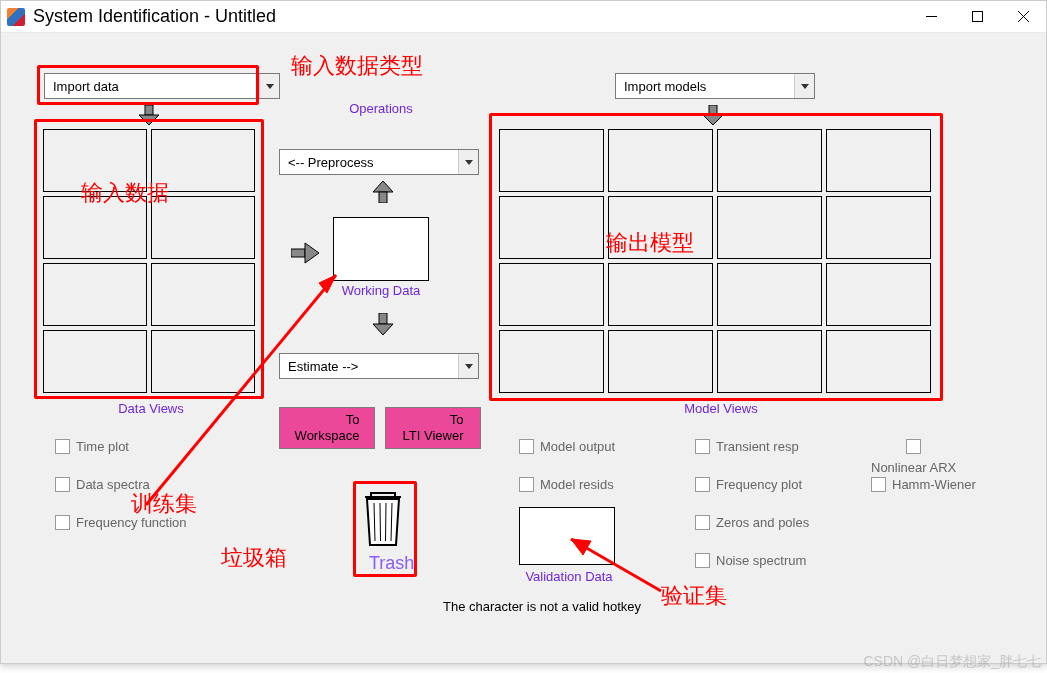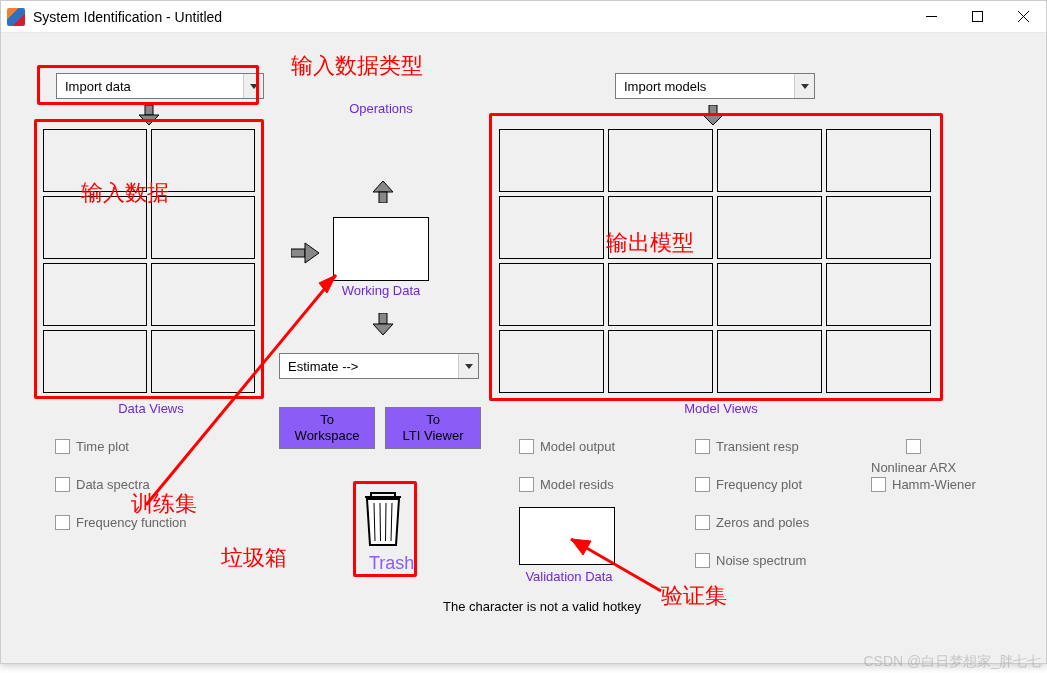--- a/index.html
+++ b/index.html
@@ -30,21 +30,21 @@
     align-items: center;
     padding-left: 6px;
     border-bottom: 1px solid #e8e8e8;
   }
   .app-icon {
     width: 18px; height: 18px;
     background: linear-gradient(135deg,#f08030 0 33%,#3070c0 33% 66%,#d02030 66%);
     border-radius: 2px;
     margin-right: 8px;
   }
-  .title-text { font-size: 14px; color: #000; }
+  .title-text { font-size: 18px; color: #000; }
   .win-controls { margin-left: auto; display: flex; }
   .win-btn {
     width: 46px; height: 32px;
     display: flex; align-items: center; justify-content: center;
     color: #333;
   }
   .win-btn svg { width: 11px; height: 11px; }
   .menubar {
     height: 28px;
     background: #fff;
@@ -113,26 +113,26 @@
     align-items: center;
     justify-content: center;
   }
   .working-box, .validation-box {
     position: absolute;
     background: #fff;
     border: 1px solid #000;
   }
   .btn {
     position: absolute;
-    background: #8b5cf6;
+    background: #ec4899;
     border: 1px solid #7a7a7a;
     display: flex;
     align-items: center;
     justify-content: center;
-    text-align: center;
+    text-align: right;
     font-size: 13px;
     line-height: 1.2;
   }
   .chk-row {
     position: absolute;
     display: flex;
     align-items: center;
     color: #666;
     gap: 6px;
   }
@@ -186,21 +186,21 @@
             <line x1="0" y1="0" x2="11" y2="11" stroke="#000" stroke-width="1"></line>
             <line x1="11" y1="0" x2="0" y2="11" stroke="#000" stroke-width="1"></line>
           </svg>
       </div>
     </div>
   </div>
 
 
   <div class="client">
 
-    <div class="dropdown" style="left:55px; top:40px; width:208px;">
+    <div class="dropdown" style="left:43px; top:40px; width:236px;">
       <span>Import data</span>
       <div class="dd-btn">
         <svg viewBox="0 0 8 5">
             <polygon points="0,0 8,0 4,5" fill="#333"></polygon>
           </svg>
       </div>
     </div>
 
     <div class="dropdown" style="left:614px; top:40px; width:200px;">
       <span>Import models</span>
@@ -249,20 +249,28 @@
       <div class="cell"></div>
         <div class="cell"></div>
         <div class="cell"></div>
         <div class="cell"></div>
       <div class="cell"></div>
         <div class="cell"></div>
         <div class="cell"></div>
         <div class="cell"></div>
     </div>
 
+    <div class="dropdown" style="left:278px; top:116px; width:200px;">
+      <span>&lt;-- Preprocess</span>
+      <div class="dd-btn">
+        <svg viewBox="0 0 8 5">
+            <polygon points="0,0 8,0 4,5" fill="#333"></polygon>
+          </svg>
+      </div>
+    </div>
 
     <div class="arrow-shape" style="left:370px; top:148px; width:24px; height:22px;">
       <svg width="24" height="22" viewBox="0 0 24 22">
           <polygon points="12,0 22,11 2,11" fill="#888" stroke="#000"></polygon>
           <rect x="8" y="11" width="8" height="11" fill="#888" stroke="#000"></rect>
         </svg>
     </div>
 
     <div class="arrow-shape" style="left:290px; top:208px; width:28px; height:24px;">
       <svg width="28" height="24" viewBox="0 0 28 24">

